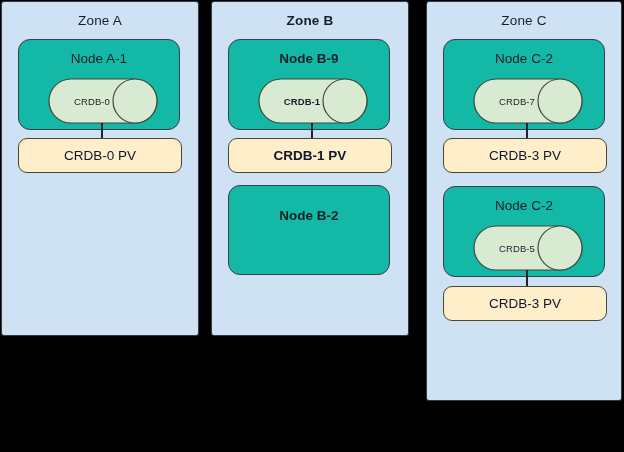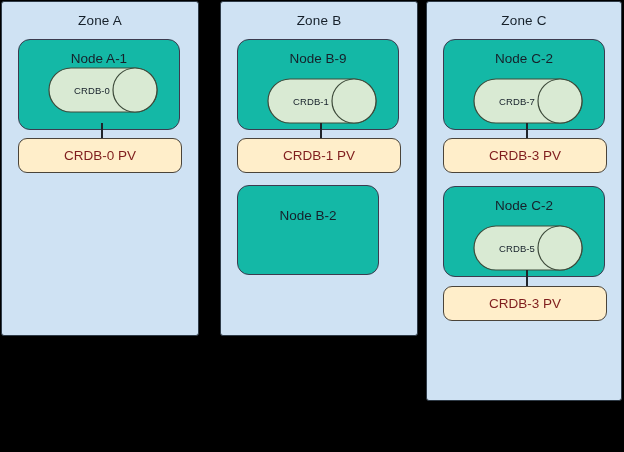--- a/index.html
+++ b/index.html
@@ -13,77 +13,77 @@
               font-size:13.5px;color:#16202a;letter-spacing:.2px;}
 
   .node{position:absolute;background:#14b8a6;border:1.2px solid #3d3b4f;
         border-radius:12px;box-sizing:border-box;}
   .node-title{position:absolute;left:0;right:0;text-align:center;
               font-size:13.5px;color:#16202a;}
 
   .pv{position:absolute;background:#ffeeca;border:1.2px solid #4a443a;
       border-radius:9px;box-sizing:border-box;display:flex;
       align-items:center;justify-content:center;}
-  .pv span{font-size:13.5px;color:#7f1d1d;}
+  .pv span{font-size:13.5px;color:#0f172a;}
 
   .cyl{position:absolute;}
   .cyl svg{display:block;overflow:visible;}
   .cyl-label{position:absolute;top:0;height:100%;display:flex;
              align-items:center;justify-content:center;
              font-size:9.5px;color:#16202a;letter-spacing:.1px;}
 
   .connector{position:absolute;width:1.6px;background:#20252b;}
 </style>
 </head>
 <body>
 
 <div id="canvas">
 
   <div class="zone" style="left:1px;top:1px;width:198px;height:335px;">
     <div class="zone-title" style="top:11px;">Zone A</div>
 
     <div class="node" style="left:16px;top:37px;width:162px;height:91px;">
       <div class="node-title" style="top:11px;">Node A-1</div>
-      <div class="cyl" style="left:29px;top:27px;width:110px;height:46px;">
+      <div class="cyl" style="left:29px;top:38px;width:110px;height:46px;">
         <svg width="110" height="46" viewBox="0 0 110 46">
           <path d="M23,1 H87 A22,22 0 0 1 87,45 H23 A22,22 0 0 1 23,1 Z" fill="#d9ead3" stroke="#3d4a3a" stroke-width="1.2"></path>
           <circle cx="87" cy="23" r="22" fill="#d9ead3" stroke="#3d4a3a" stroke-width="1.2"></circle>
         </svg>
         <div class="cyl-label" style="left:6px;width:76px;">CRDB-0</div>
       </div>
     </div>
 
     <div class="connector" style="left:99px;top:121px;height:16px;"></div>
 
     <div class="pv" style="left:16px;top:136px;width:164px;height:35px;">
       <span>CRDB-0 PV</span>
     </div>
   </div>
 
-  <div class="zone" style="left:220px;top:1px;width:198px;height:335px;">
+  <div class="zone" style="left:211px;top:1px;width:198px;height:335px;font-weight:bold;">
     <div class="zone-title" style="top:11px;">Zone B</div>
 
     <div class="node" style="left:16px;top:37px;width:162px;height:91px;">
       <div class="node-title" style="top:11px;">Node B-9</div>
       <div class="cyl" style="left:29px;top:38px;width:110px;height:46px;">
         <svg width="110" height="46" viewBox="0 0 110 46">
           <path d="M23,1 H87 A22,22 0 0 1 87,45 H23 A22,22 0 0 1 23,1 Z" fill="#d9ead3" stroke="#3d4a3a" stroke-width="1.2"></path>
           <circle cx="87" cy="23" r="22" fill="#d9ead3" stroke="#3d4a3a" stroke-width="1.2"></circle>
         </svg>
         <div class="cyl-label" style="left:6px;width:76px;">CRDB-1</div>
       </div>
     </div>
 
     <div class="connector" style="left:99px;top:121px;height:16px;"></div>
 
     <div class="pv" style="left:16px;top:136px;width:164px;height:35px;">
       <span>CRDB-1 PV</span>
     </div>
 
-    <div class="node" style="left:16px;top:183px;width:142px;height:90px;">
+    <div class="node" style="left:16px;top:183px;width:162px;height:90px;">
       <div class="node-title" style="top:22px;">Node B-2</div>
     </div>
   </div>
 
   <div class="zone" style="left:426px;top:1px;width:196px;height:400px;padding-left:28px;">
     <div class="zone-title" style="top:11px;">Zone C</div>
 
     <div class="node" style="left:16px;top:37px;width:162px;height:91px;">
       <div class="node-title" style="top:11px;">Node C-2</div>
       <div class="cyl" style="left:29px;top:38px;width:110px;height:46px;">

